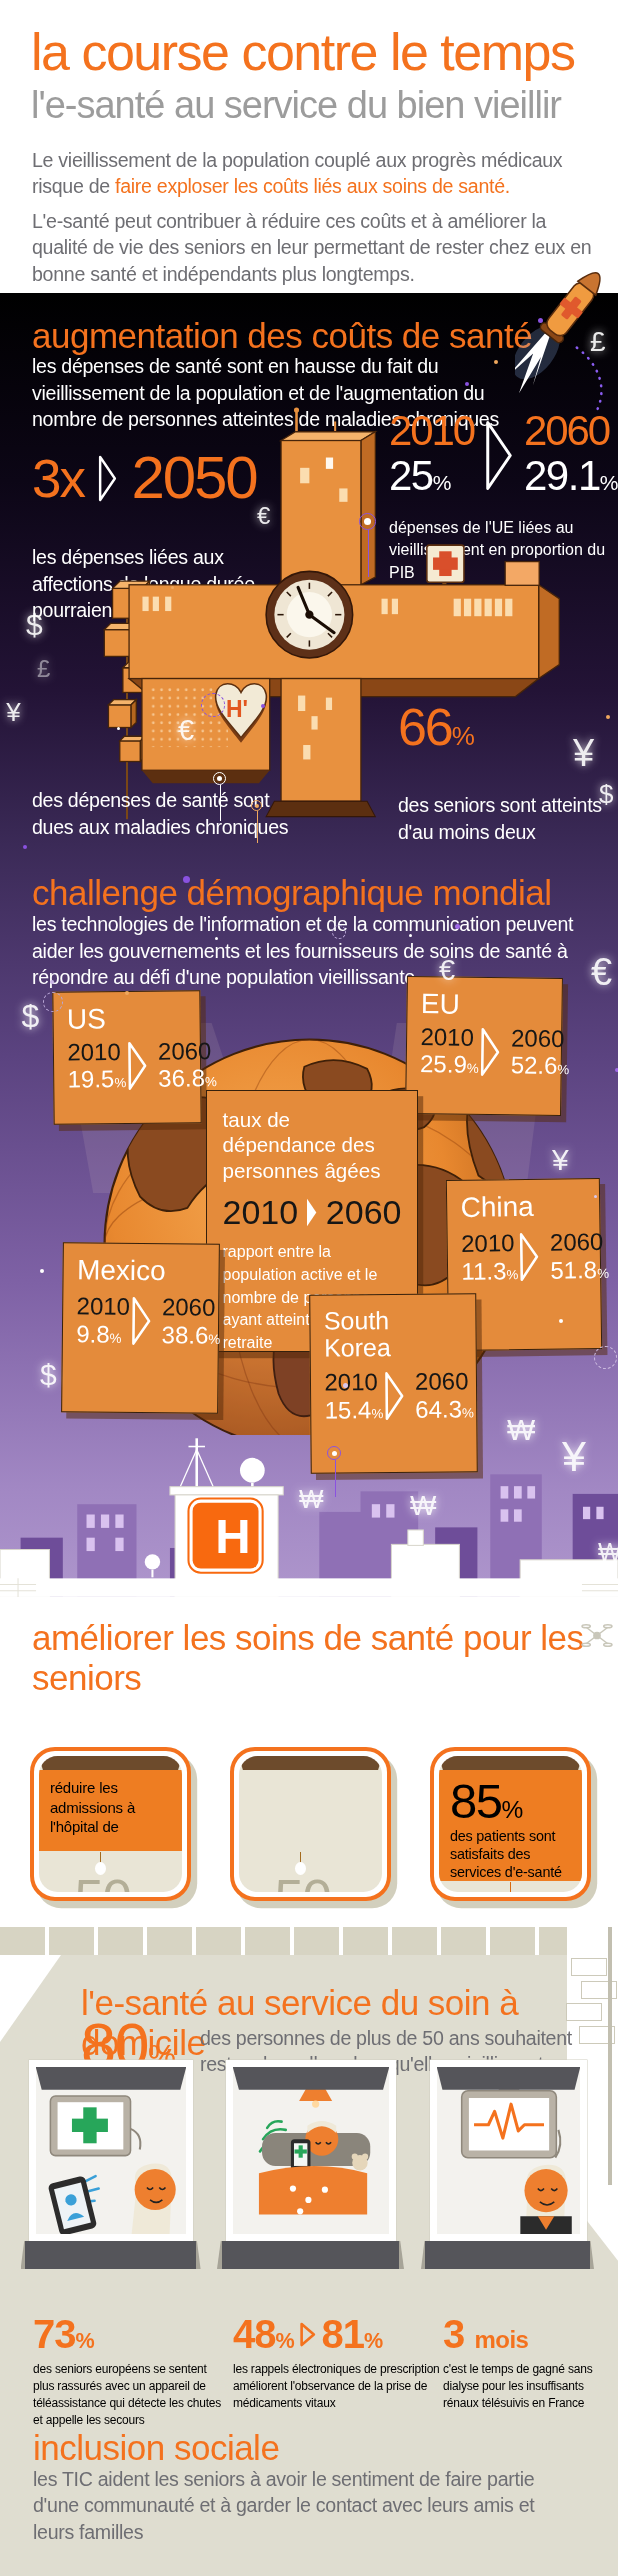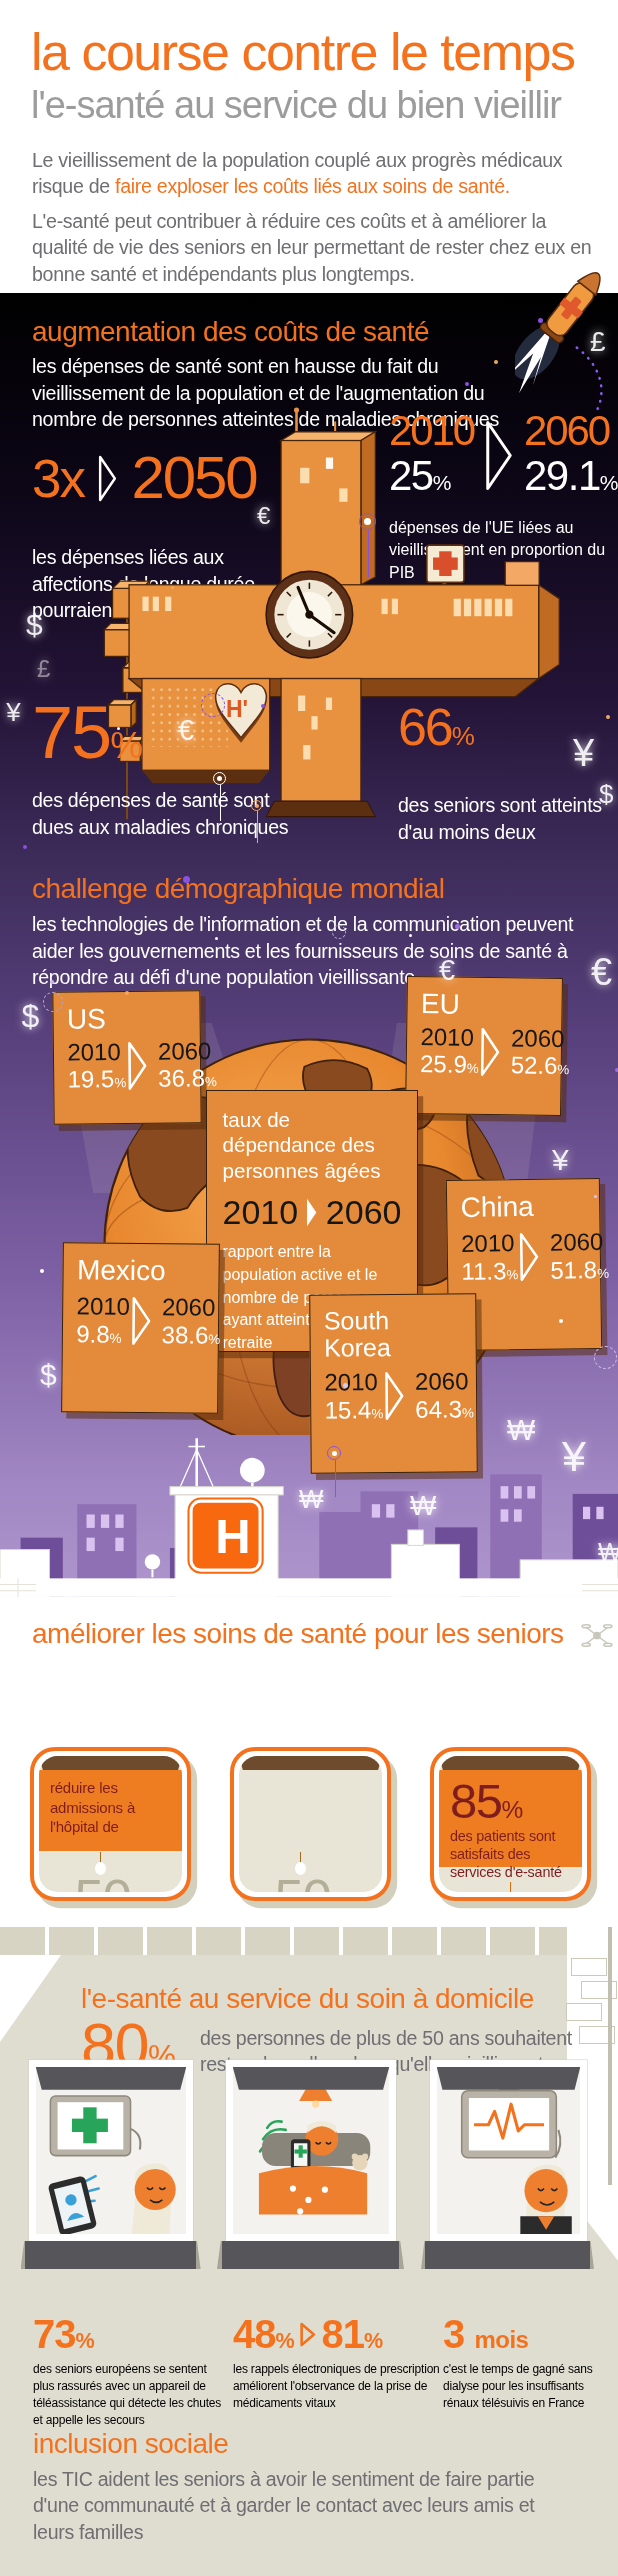--- a/index.html
+++ b/index.html
@@ -7,21 +7,21 @@
   body{font-family:"Liberation Sans",sans-serif;width:618px}
   #page{position:relative;width:618px;height:2943px;overflow:hidden;background:#fff}
   .abs{position:absolute}
   .sec{position:absolute;left:0;width:618px;overflow:hidden}
   
   .h1{font-size:52px;letter-spacing:-1.5px;color:#F4721E;font-weight:400}
   .h2{font-size:38px;letter-spacing:-1px;color:#9c9c9c;font-weight:400}
   .intro{font-size:19.6px;line-height:1.34;color:#6e6e73;letter-spacing:-0.3px}
   .hl{color:#F4721E}
   
-  .sect-title{font-size:28px;letter-spacing:-0.5px;color:#F4721E}
+  .sect-title{font-size:35px;letter-spacing:-0.5px;color:#F4721E}
   .lead-w{font-size:19.6px;line-height:1.36;color:#fff;letter-spacing:-0.3px}
   .lead-g{font-size:19.6px;line-height:1.34;color:#6e6e73;letter-spacing:-0.3px}
   .pctsm{font-size:.5em}
   .cur{position:absolute;color:#fff;text-shadow:0 0 8.2px rgba(255,255,255,.85);opacity:.92}
   .dot{position:absolute;border-radius:50%}
   .dcir{position:absolute;border-radius:50%;border:1px dashed}
   .lolli{position:absolute}
   .lolli .stem{position:absolute;left:50%;width:1px}
   .lolli .ring{position:absolute;border-radius:50%;border:1px solid}
   .lolli .core{position:absolute;border-radius:50%;background:#fff}
@@ -32,21 +32,21 @@
   .cbox{position:absolute;background:#E48B3B;border:1.5px solid #35200c;box-shadow:5.2px 6.2px 0 rgba(84,40,8,.5);color:#fff;padding:12.4px 13.4px}
   .cbox .cname{font-size:28px;line-height:1.05;margin-bottom:4.1px}
   .cgrid{display:grid;grid-template-columns:auto 30px auto;align-items:center;column-gap:1px}
   .cyr{font-size:24px;color:#161616;line-height:1.15}
   .cval{font-size:24px;color:#fff;line-height:1.2}
   .cval .p{font-size:13.4px}
   
   .pcard{position:absolute;width:161px;height:154px;border:4.6px solid #F4721E;border-radius:25px;background:#fff;padding:4.6px;box-shadow:6.2px 7.2px 0 #d2cfbd}
   .pcard .inner{width:100%;height:100%;border-radius:18.5px;background:#e9e5d6;overflow:hidden;position:relative}
   .pcard .strip{height:14.4px;background:#6d4b2c;clip-path:polygon(0 0,100% 0,97% 100%,3% 100%)}
-  .pcard .panel{background:#EE7D22;color:#7f1d1d;font-size:15px;line-height:1.3;padding:8.2px 11.3px;letter-spacing:-0.2px}
+  .pcard .panel{background:#EE7D22;color:#000000;font-size:15px;line-height:1.3;padding:8.2px 11.3px;letter-spacing:-0.2px}
   .big50{font-size:53px;color:#b3ae97;letter-spacing:-1.5px;line-height:1}
   
   .winframe{position:absolute;background:#fff;padding:6.7px;box-shadow:0 0 0 0.5px #cfcdc0}
   .room{position:relative;width:100%;height:100%;background:#f3f2ee;overflow:hidden}
   .lintel{position:absolute;top:6.7px;left:6.7px;right:6.7px;height:23px;background:#55555a;clip-path:polygon(0 0,100% 0,96% 100%,4% 100%);z-index:2}
   .sill{position:absolute;height:28px;background:linear-gradient(90deg,#a7a498 0 2.5%,#55555a 2.5% 97.5%,#a7a498 97.5%);clip-path:polygon(2% 0,98% 0,100% 100%,0 100%)}
   .bstat{color:#F4721E;font-weight:700;letter-spacing:-1px}
   .btext{font-size:12px;line-height:1.42;color:#000000;letter-spacing:-0.2px}
 </style>
 </head>
@@ -186,21 +186,20 @@
 
       <rect x="800" y="300" width="66" height="46" fill="#F3A865" stroke="#46240a" stroke-width="2.5"></rect>
     </svg>
 
     <svg class="abs" style="left:210px;top:385px" width="62" height="73" viewBox="0 0 120 142">
       <path d="M60 34 C50 10,16 8,11 38 C7 64,34 92,60 126 C86 92,113 64,109 38 C104 8,70 10,60 34 Z" fill="#7a3c14"></path>
       <path d="M60 28 C50 6,16 4,11 32 C7 58,34 84,60 116 C86 84,113 58,109 32 C104 4,70 6,60 28 Z" fill="#f2ead6" stroke="#5c2f10" stroke-width="3"></path>
     </svg>
     <div class="abs" style="left:226px;top:403px;font-size:23px;font-weight:700;color:#E2561F">H'</div>
 
-    <div class="abs bignum" style="left:32px;top:403px;font-size:74px"><span>75</span><span class="pctsm">%</span></div>
     <p class="abs lead-w" style="left:32px;top:494px;width:263px">des dépenses de santé sont dues aux maladies chroniques</p>
     <div class="abs bignum" style="left:398px;top:408px;font-size:52px"><span>66</span><span class="pctsm">%</span></div>
     <p class="abs lead-w" style="left:398px;top:499px;width:216px">des seniors sont atteints d'au moins deux pathologies chroniques</p>
   </div>
 
   <svg class="abs" style="left:515px;top:242px;z-index:5" width="103" height="170" viewBox="0 0 200 330">
     <path d="M120 205 C160 235,180 280,160 325" fill="none" stroke="#8a5cf0" stroke-width="5" stroke-linecap="round" stroke-dasharray="1 14"></path>
     <g transform="rotate(38 100 140)">
       <ellipse cx="100" cy="235" rx="34" ry="60" fill="rgba(150,190,255,0.22)"></ellipse>
       <polygon points="100,192 134,290 112,236 122,318 96,240 84,306 90,196" fill="#fff"></polygon>
@@ -438,21 +437,21 @@
         <div class="strip"></div>
         <div class="abs" style="left:61px;top:96px;width:1.5px;height:11.3px;background:#a46a1e"></div>
         <div class="abs" style="left:56px;top:106px;width:11.3px;height:13.4px;border-radius:50%;background:#fff"></div>
         <div class="abs big50" style="left:36px;top:116px"><span>50</span></div>
       </div>
     </div>
 
     <div class="pcard" style="left:430px;top:150px">
       <div class="inner">
         <div class="strip"></div>
-        <div class="panel" style="height:97px">
+        <div class="panel" style="height:111px">
           <div style="font-size:49px;letter-spacing:-1.5px;line-height:.95"><span>85</span><span class="pctsm">%</span></div>
           <div style="font-size:14.4px;line-height:1.25;margin-top:2.1px">des patients sont satisfaits des services d'e-santé</div>
         </div>
         <div class="abs" style="left:71px;top:126px;width:1.5px;height:15.5px;background:#d86a10"></div>
       </div>
     </div>
   </div>
 
   <div class="sec" style="top:1927px;height:1016px;background:#dfddd0">
 

